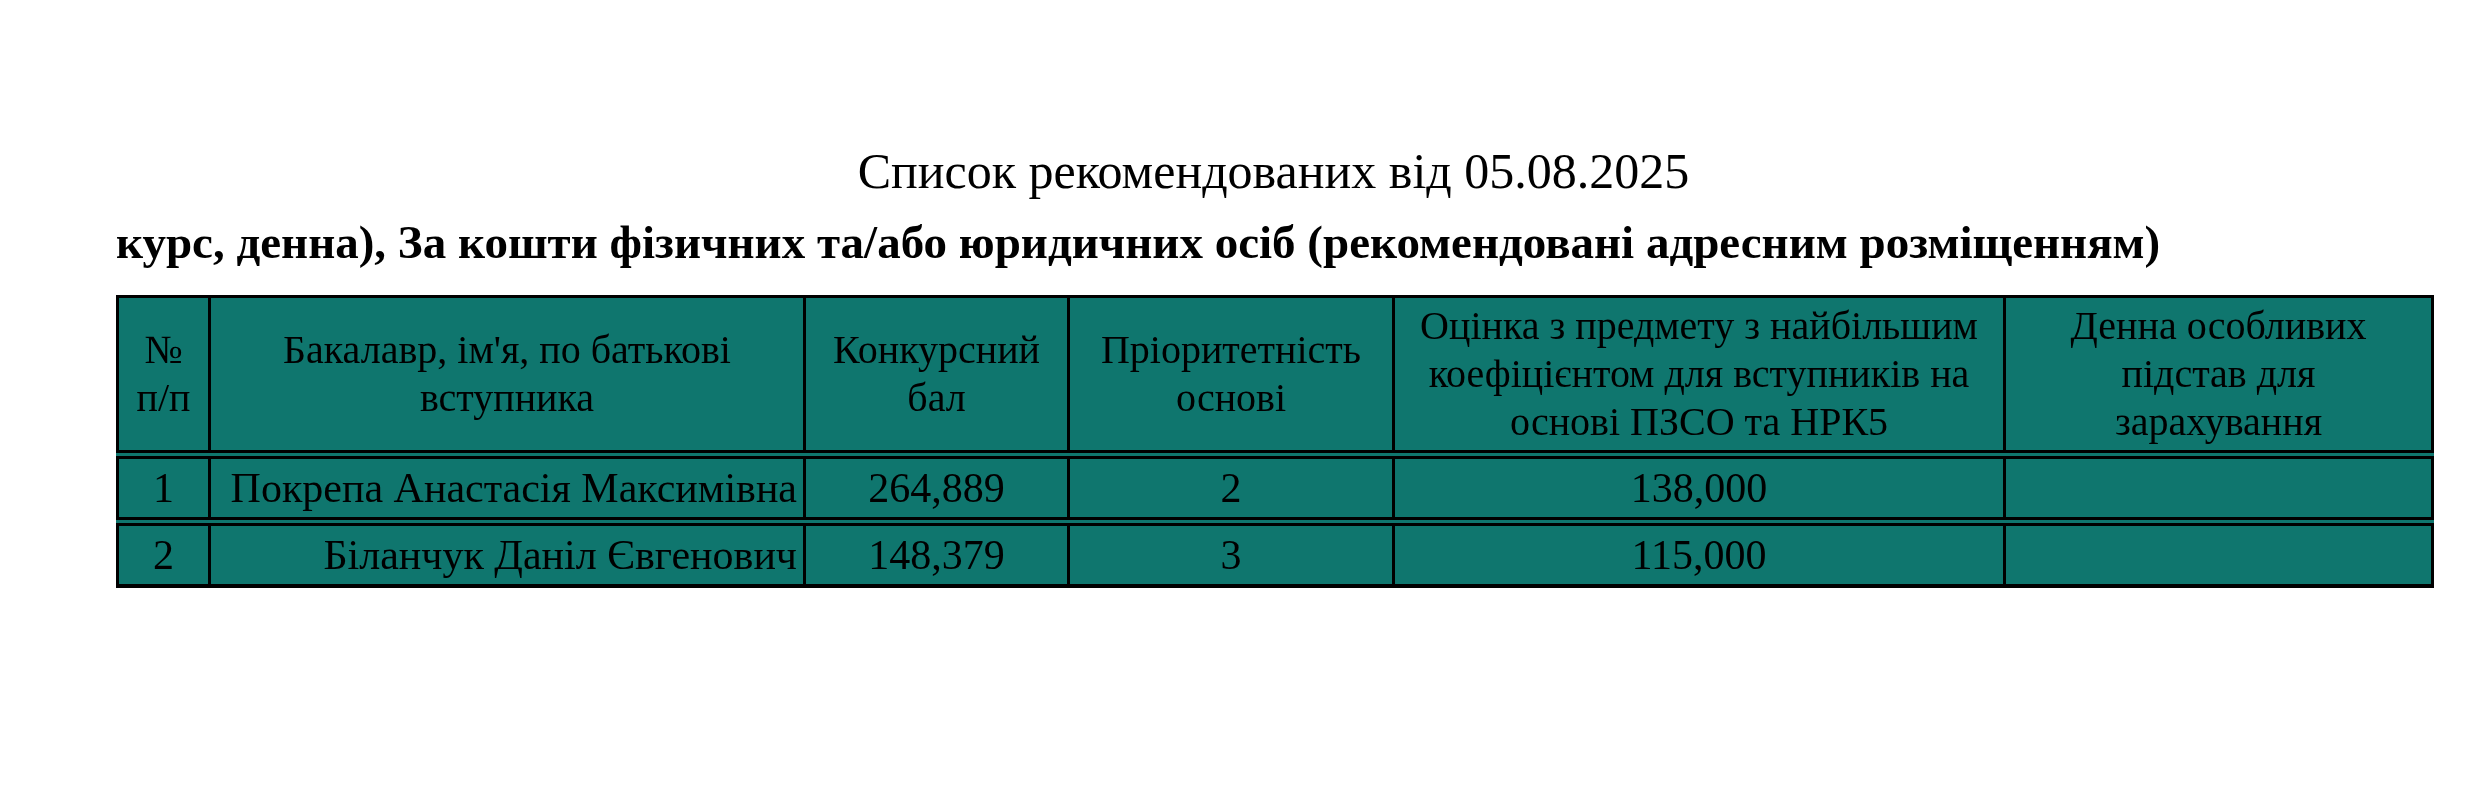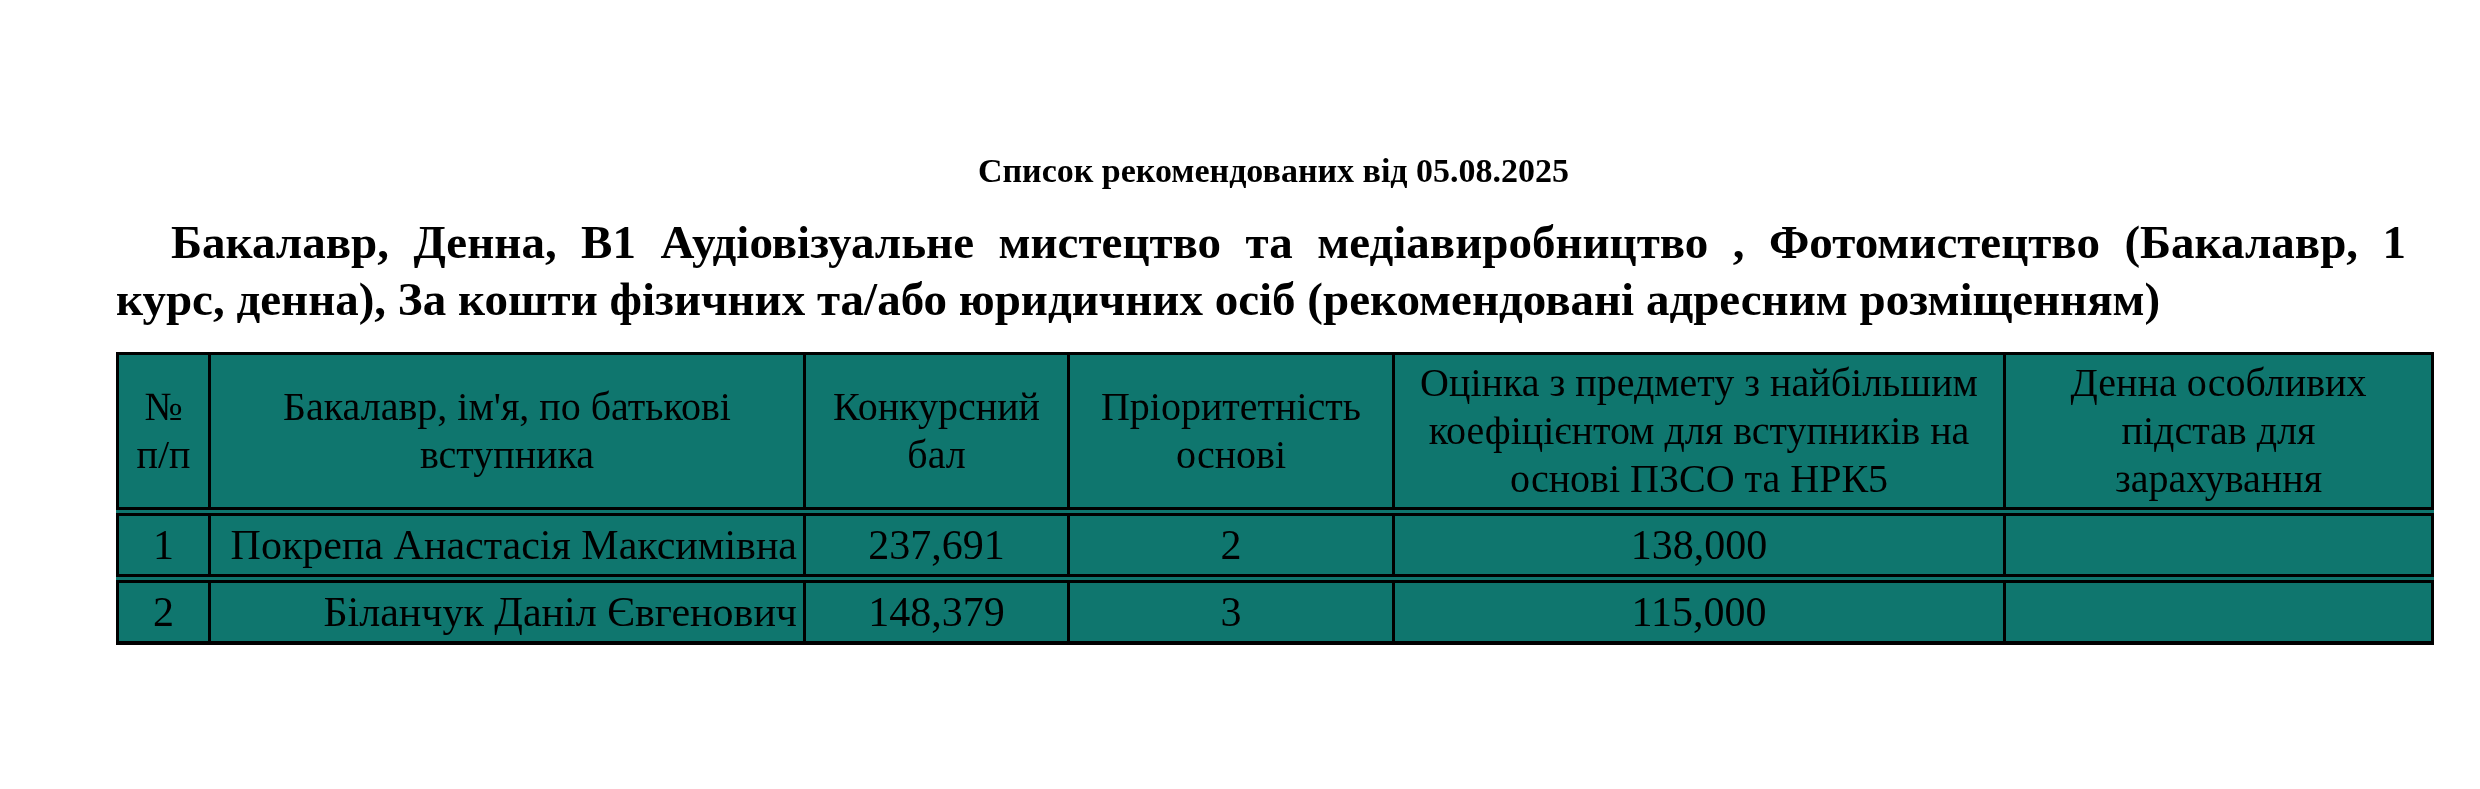--- a/index.html
+++ b/index.html
@@ -13,24 +13,24 @@
     overflow: hidden;
     font-family: "Liberation Serif", "DejaVu Serif", serif;
     color: #000000;
   }
   .doc {
     padding-top: 142px;
     padding-left: 116px;
     width: 2315px;
   }
   .title {
-    font-size: 34px;
+    font-size: 50px;
     line-height: 58px;
     text-align: center;
-    font-weight: bold;
+    font-weight: normal;
     white-space: nowrap;
   }
   .subtitle {
     margin-top: 14px;
     width: 2290px;
     font-weight: bold;
     font-size: 47px;
     line-height: 57px;
   }
   .subtitle-line1 {
@@ -92,21 +92,20 @@
   col.c6 { width: 428px; }
 </style>
 </head>
 <body>
 
 <div class="doc">
 
   <div class="title">Список рекомендованих від 05.08.2025</div>
 
   <div class="subtitle">
-    <div class="subtitle-line1">Бакалавр, Денна, B1 Аудіовізуальне мистецтво та медіавиробництво , Фотомистецтво (Бакалавр, 1</div>
     <div class="subtitle-line2">курс, денна), За кошти фізичних та/або юридичних осіб (рекомендовані адресним розміщенням)</div>
   </div>
 
   <table class="rec-table">
     <colgroup>
       <col class="c1">
         <col class="c2">
         <col class="c3">
       <col class="c4">
         <col class="c5">
@@ -119,21 +118,21 @@
         <th>Конкурсний бал</th>
         <th>Пріоритетність основі</th>
         <th>Оцінка з предмету з найбільшим коефіцієнтом для вступників на основі ПЗСО та НРК5</th>
         <th class="col-special">Денна особливих підстав для зарахування</th>
       </tr>
     </thead>
     <tbody>
       <tr>
         <td class="cell-num">1</td>
         <td class="cell-name">Покрепа Анастасія Максимівна</td>
-        <td class="cell-score">237,691</td>
+        <td class="cell-score">264,889</td>
         <td class="cell-priority">2</td>
         <td class="cell-subject-score">138,000</td>
         <td class="cell-special"></td>
       </tr>
       <tr>
         <td class="cell-num">2</td>
         <td class="cell-name">Біланчук Даніл Євгенович</td>
         <td class="cell-score">148,379</td>
         <td class="cell-priority">3</td>
         <td class="cell-subject-score">115,000</td>

